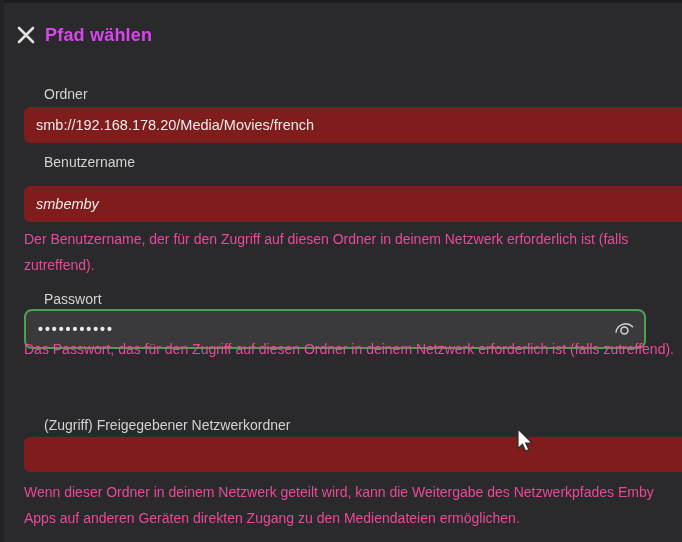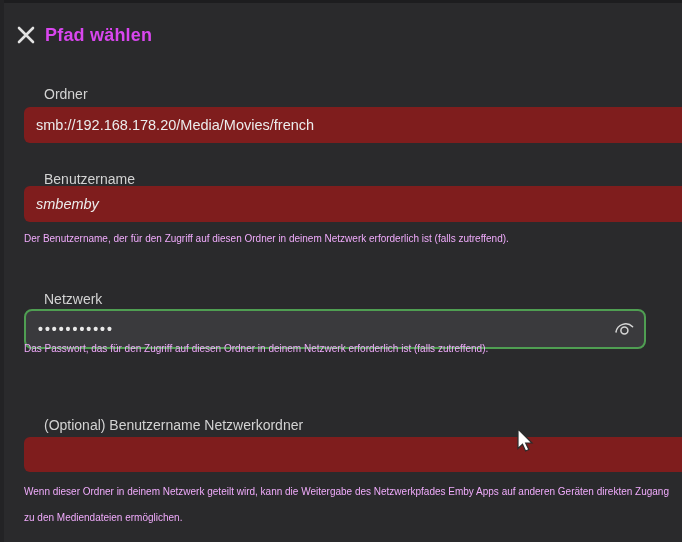--- a/index.html
+++ b/index.html
@@ -55,21 +55,21 @@
     font-family: "Liberation Sans", sans-serif;
   }
   .eye-btn {
     width: 40px; height: 100%;
     background: transparent; border: none; cursor: pointer;
     display: flex; align-items: center; justify-content: center;
     padding: 0;
   }
   .help-text {
     position: absolute; left: 24px; width: 650px;
-    font-size: 10px; line-height: 26px; color: #f0abfc;
+    font-size: 14px; line-height: 26px; color: #ec4899;
   }
   .cursor {
     position: absolute; left: 516px; top: 428px;
     pointer-events: none;
   }
 </style>
 </head>
 <body>
 
 <div>
@@ -81,39 +81,39 @@
       <svg width="22" height="22" viewBox="0 0 22 22">
         <path d="M4 4 L18 18 M18 4 L4 18" stroke="#e2e2e2" stroke-width="2.6" stroke-linecap="round" fill="none"></path>
       </svg>
     </span>
   </button>
   <h1 class="dialog-title">Pfad wählen</h1>
 
   <label class="field-label" style="top:86px">Ordner</label>
   <input class="text-input" style="top: 107px;" type="text" value="smb://192.168.178.20/Media/Movies/french">
 
-  <label class="field-label" style="top:171px">Benutzername</label>
+  <label class="field-label" style="top:154px">Benutzername</label>
   <input class="text-input" style="top: 186px; font-style: italic;" type="text" value="smbemby">
   <div class="help-text" style="top:226px">Der Benutzername, der für den Zugriff auf diesen Ordner in deinem Netzwerk erforderlich ist (falls zutreffend).</div>
 
-  <label class="field-label" style="top:291px">Netzwerk</label>
+  <label class="field-label" style="top:291px">Passwort</label>
   <div class="pw-wrap">
     <input class="pw-input" type="text" value="•••••••••••" style="">
     <button class="eye-btn">
       <span>
         <svg width="24" height="24" viewBox="0 0 24 24" fill="none">
           <path d="M4 16 A 9.8 9.8 0 0 1 20.6 10.8" stroke="#d6d6d6" stroke-width="1.5" stroke-linecap="round"></path>
           <circle cx="12.4" cy="14.6" r="3.5" stroke="#d6d6d6" stroke-width="1.5"></circle>
         </svg>
       </span>
     </button>
   </div>
   <div class="help-text" style="top:336px">Das Passwort, das für den Zugriff auf diesen Ordner in deinem Netzwerk erforderlich ist (falls zutreffend).</div>
 
-  <label class="field-label" style="top:417px">(Optional) Benutzername Netzwerkordner</label>
+  <label class="field-label" style="top:417px">(Zugriff) Freigegebener Netzwerkordner</label>
   <input class="text-input" style="top: 437px; height: 35px;" type="text" value="">
   <div class="help-text" style="top:479px">Wenn dieser Ordner in deinem Netzwerk geteilt wird, kann die Weitergabe des Netzwerkpfades Emby Apps auf anderen Geräten direkten Zugang zu den Mediendateien ermöglichen.</div>
 
   <div class="cursor">
     <svg width="22" height="26" viewBox="0 0 22 26">
       <path d="M2 1 L2 20.5 L6.5 16.3 L9.6 23 L12.8 21.5 L9.7 15 L16 15 Z" fill="#ffffff" stroke="#2c2c2c" stroke-width="1.2"></path>
     </svg>
   </div>
 </div>
 

